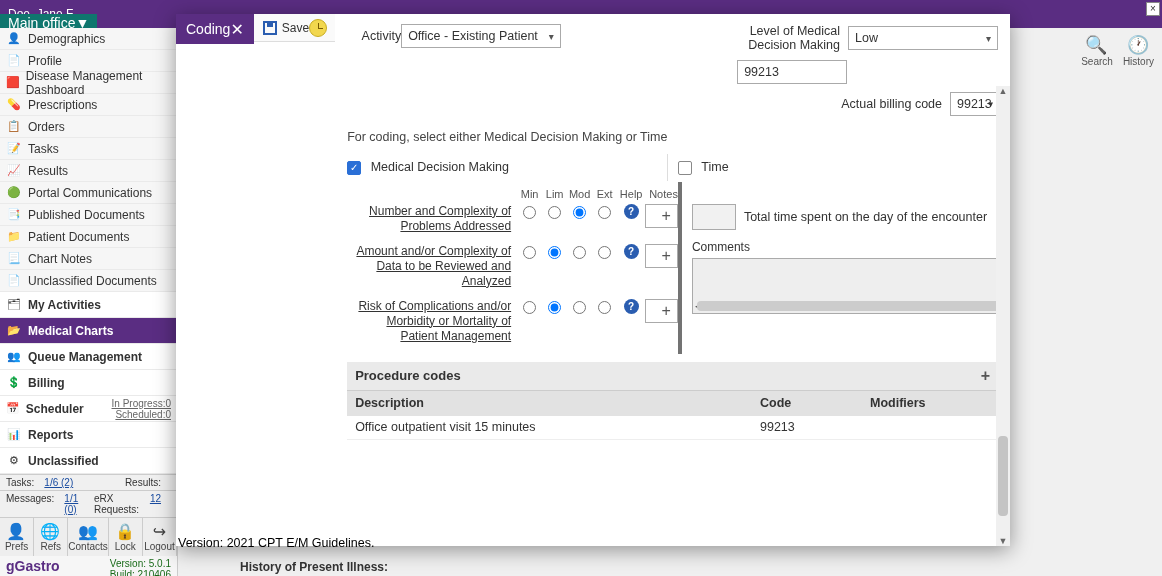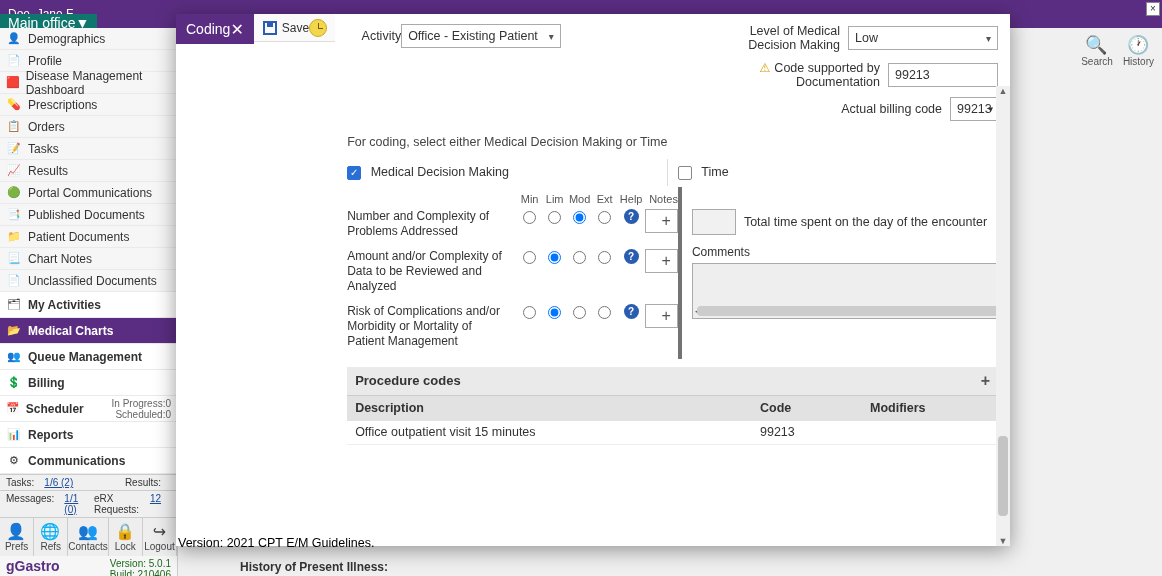--- a/index.html
+++ b/index.html
@@ -7,21 +7,21 @@
 
 
 .patient-bar { background: #5a2d82; color: #fff; height: 28px; display: flex; align-items: center; padding: 0 8px; font-size: 12px; }
 
 
 .sidebar { position: absolute; left: 0; top: 28px; width: 178px; background: #f6f6f6; border-right: 1px solid #ccc; height: 548px; font-size: 12px; color: #333; }
 .sidebar .item { display: flex; align-items: center; height: 22px; padding: 0 6px; border-bottom: 1px solid #eaeaea; cursor: pointer; }
 .sidebar .item.wide { height: 26px; background: #fff; }
 .sidebar .item.selected { background: #5a2d82; color: #fff; }
 .sidebar .ic { width: 16px; height: 16px; margin-right: 6px; display: inline-flex; align-items: center; justify-content: center; font-size: 11px; }
-.sidebar .badge { margin-left: auto; font-size: 10px; color: #666; text-align: right; line-height: 11px;}
+.sidebar .badge { margin-left: auto; font-size: 10px; color: #666; text-align: right; line-height: 11px; text-decoration: underline;}
 .status-row { display: flex; font-size: 10px; padding: 2px 6px; border-top: 1px solid #ccc; background: #f0f0f0; }
 .status-row span { margin-right: 10px; }
 .status-row .u { text-decoration: underline; color: #1a4ca0; }
 .toolbar-bottom { display: flex; border-top: 1px solid #ccc; background: #eee; }
 .toolbar-bottom .tbtn { flex: 1; text-align: center; padding: 4px 0; font-size: 10px; color: #444; border-right: 1px solid #ccc; cursor: pointer; }
 .toolbar-bottom .tbtn .tic { font-size: 16px; display: block; }
 .footer { font-size: 10px; color: #1a6b1a; text-align: right; padding: 2px 6px; line-height: 11px;}
 .brand { position: absolute; bottom: 2px; left: 6px; font-size: 14px; color: #5a2d82; font-weight: bold; }
 
 
@@ -69,21 +69,21 @@
 .mdm-grid .mleft { width: 400px; border-right: 4px solid #737373; padding-right: 0; }
 .mdm-grid .mright { flex: 1; padding-left: 10px; }
 
 .mdm-head { display: flex; font-size: 11px; color: #555; margin: 6px 0 4px 0; }
 .mdm-head .sp { width: 170px; }
 .mdm-head .c { width: 25px; text-align: center; }
 .mdm-head .help { width: 28px; text-align: center;}
 .mdm-head .notes { flex:1; padding-left:4px;}
 
 .mdm-row { display: flex; align-items: flex-start; margin-bottom: 10px; }
-.mdm-row .rlbl { width: 170px; text-align: left; padding-right: 6px; font-size: 12px; line-height: 15px; }
+.mdm-row .rlbl { width: 170px; text-align: right; padding-right: 6px; font-size: 12px; line-height: 15px; text-decoration: underline; }
 .mdm-row .radio { width: 25px; text-align: center; padding-top: 2px;}
 .mdm-row .radio input { cursor: pointer; }
 .mdm-row .help { width: 28px; text-align: center; }
 .help-ic { display: inline-block; width: 15px; height: 15px; border-radius: 50%; background: #2a5db0; color: #fff; font-size: 10px; line-height: 15px; font-weight: bold; cursor: pointer;}
 .mdm-row .notes { flex: 1; }
 .notes-box { border: 1px solid #aaa; height: 24px; display: flex; align-items: center; justify-content: flex-end; padding: 0 6px; cursor: text; }
 .notes-box .plus { font-size: 16px; color: #555; cursor: pointer; }
 
 .time-row { display: flex; align-items: center; margin-bottom: 10px; }
 .time-row .tin { width: 44px; height: 26px; border: 1px solid #aaa; background: #f1f1f1; margin-right: 8px; }
@@ -199,21 +199,21 @@
         <span style="font-weight:600">Scheduler</span>
         <span class="badge">In Progress:0
 Scheduled:0</span>
       </div>
       <div class="item wide">
         <span class="ic">📊</span>
         <span style="font-weight:600">Reports</span>
       </div>
       <div class="item wide">
         <span class="ic">⚙</span>
-        <span style="font-weight:600">Communications</span>
+        <span style="font-weight:600">Unclassified</span>
       </div>
     </div>
   <div class="status-row">
     <span>Tasks:</span>
     <span class="u">1/6 (2)</span>
     <span style="margin-left:auto">Results:</span>
   </div>
   <div class="status-row">
     <span>Messages:</span>
     <span class="u">1/1 (0)</span>
@@ -263,21 +263,20 @@
         </div>
       </div>
       <div class="r">
         <div class="fr">
           <span class="flbl">Level of Medical Decision Making</span>
           <div class="select">
               <span>Low</span>
             </div>
         </div>
         <div class="fr">
-          <span class="flbl"><span class="warn-ic">⚠</span><span>Code supported by Documentation</span></span>
           <div class="tinput" style="width:110px">
               <span>99213</span>
             </div>
         </div>
         <div class="fr">
           <span class="flbl">Actual billing code</span>
           <div class="tinput" style="width:48px; padding-right:16px; position:relative;">
               <span>99213</span>
               <span style="position:absolute; right:4px; font-size:9px;">▾</span>
             </div>

